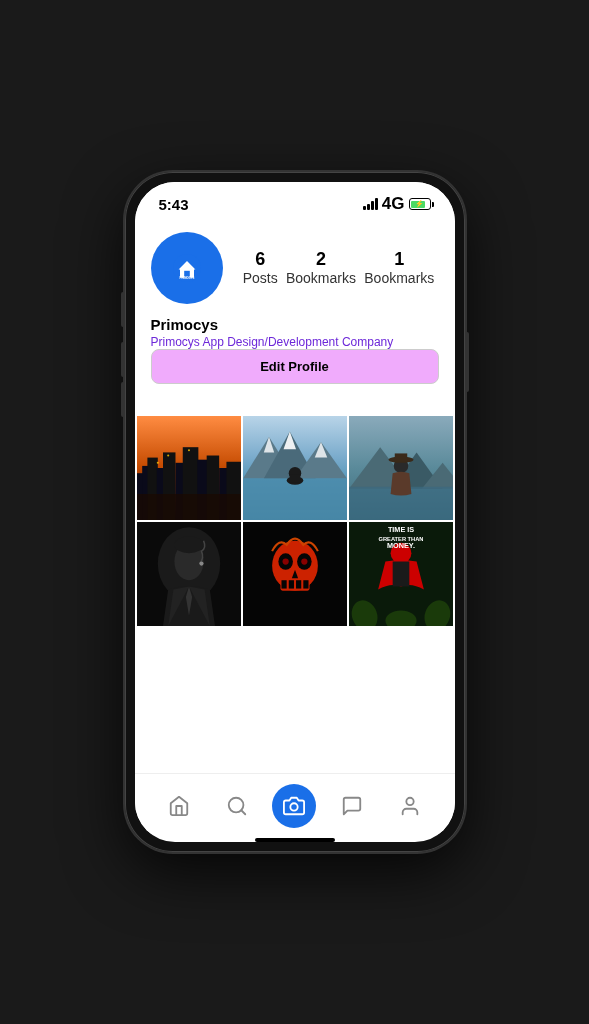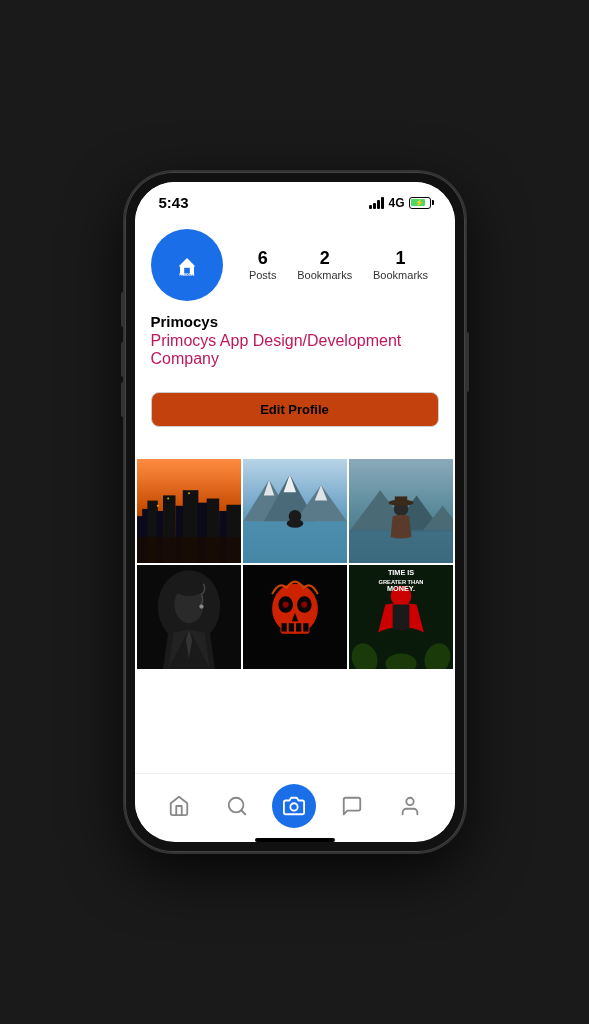--- a/index.html
+++ b/index.html
@@ -92,21 +92,21 @@
       width: 3px;
       border-radius: 1px;
     }
 
     .signal-bars span:nth-child(1) { height: 4px; }
     .signal-bars span:nth-child(2) { height: 6px; }
     .signal-bars span:nth-child(3) { height: 9px; }
     .signal-bars span:nth-child(4) { height: 12px; }
 
     .network-label {
-      font-size: 12px;
+      font-size: 17px;
       font-weight: 600;
       color: #000;
     }
 
     .battery {
       display: flex;
       align-items: center;
       gap: 1px;
     }
 
@@ -201,50 +201,50 @@
     }
 
     .stat-number {
       font-size: 18px;
       font-weight: 700;
       color: #000;
       line-height: 1;
     }
 
     .stat-label {
-      font-size: 11px;
+      font-size: 14px;
       color: #333;
     }
 
     .profile-name {
       font-size: 15px;
       font-weight: 700;
       color: #000;
       margin-bottom: 2px;
     }
 
     .profile-bio {
-      font-size: 16px;
-      color: #be185d;
-      margin-bottom: 24px;
+      font-size: 12px;
+      color: #6d28d9;
+      margin-bottom: 0;
     }
 
     .profile-buttons {
       display: flex;
       flex-direction: column;
       gap: 6px;
       margin-bottom: 14px;
     }
 
     .profile-btn {
       width: 100%;
       padding: 9px;
       border: 1.5px solid #ccc;
       border-radius: 8px;
-      background: #c2410c;
+      background: #f0abfc;
       font-size: 13px;
       font-weight: 600;
       color: #000;
       text-align: center;
       cursor: pointer;
     }
 
     
     .posts-grid {
       display: grid;

